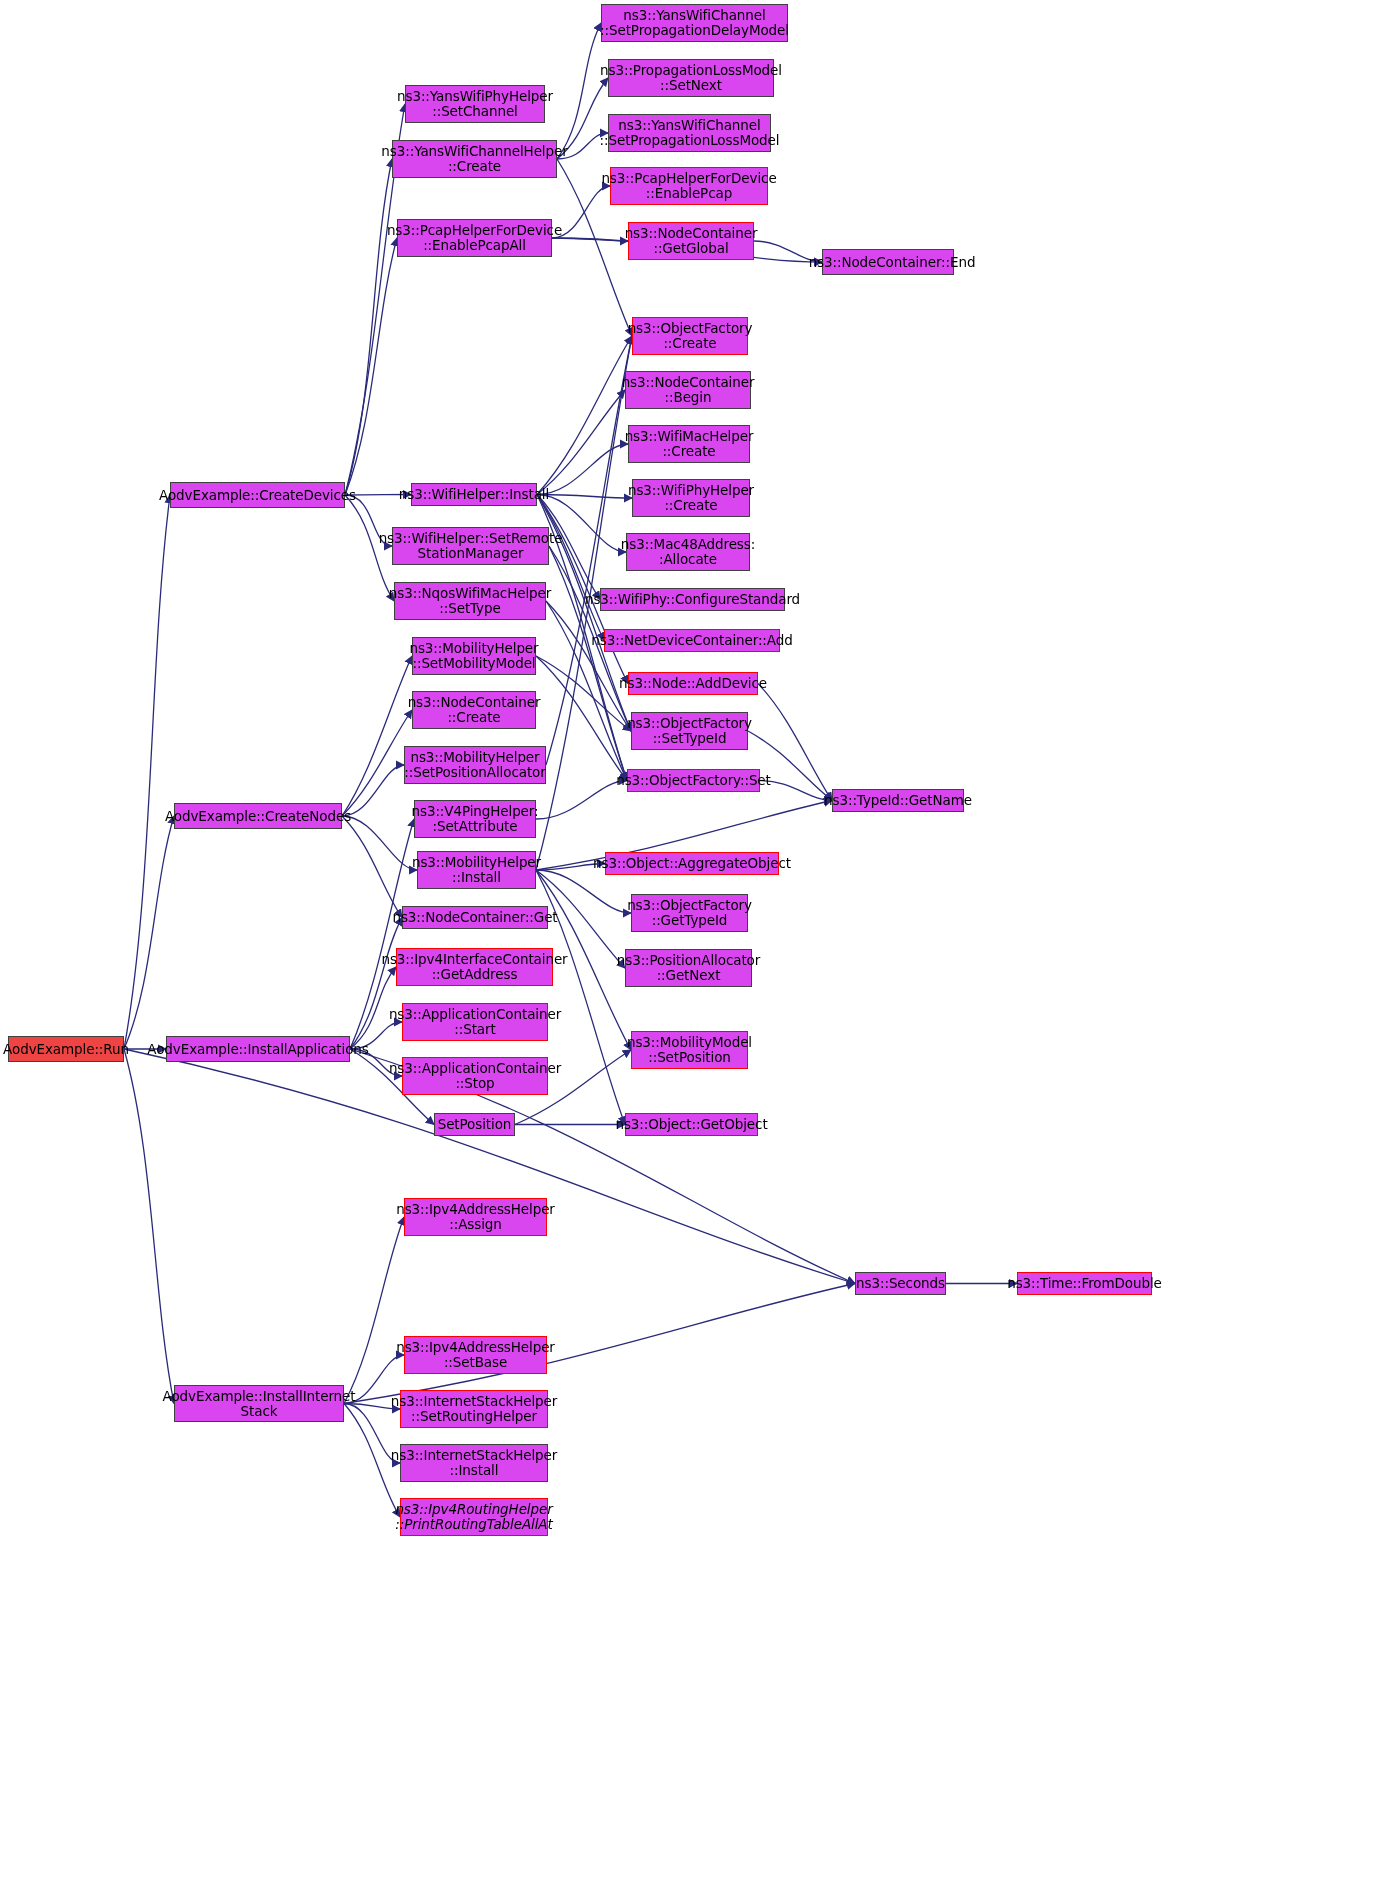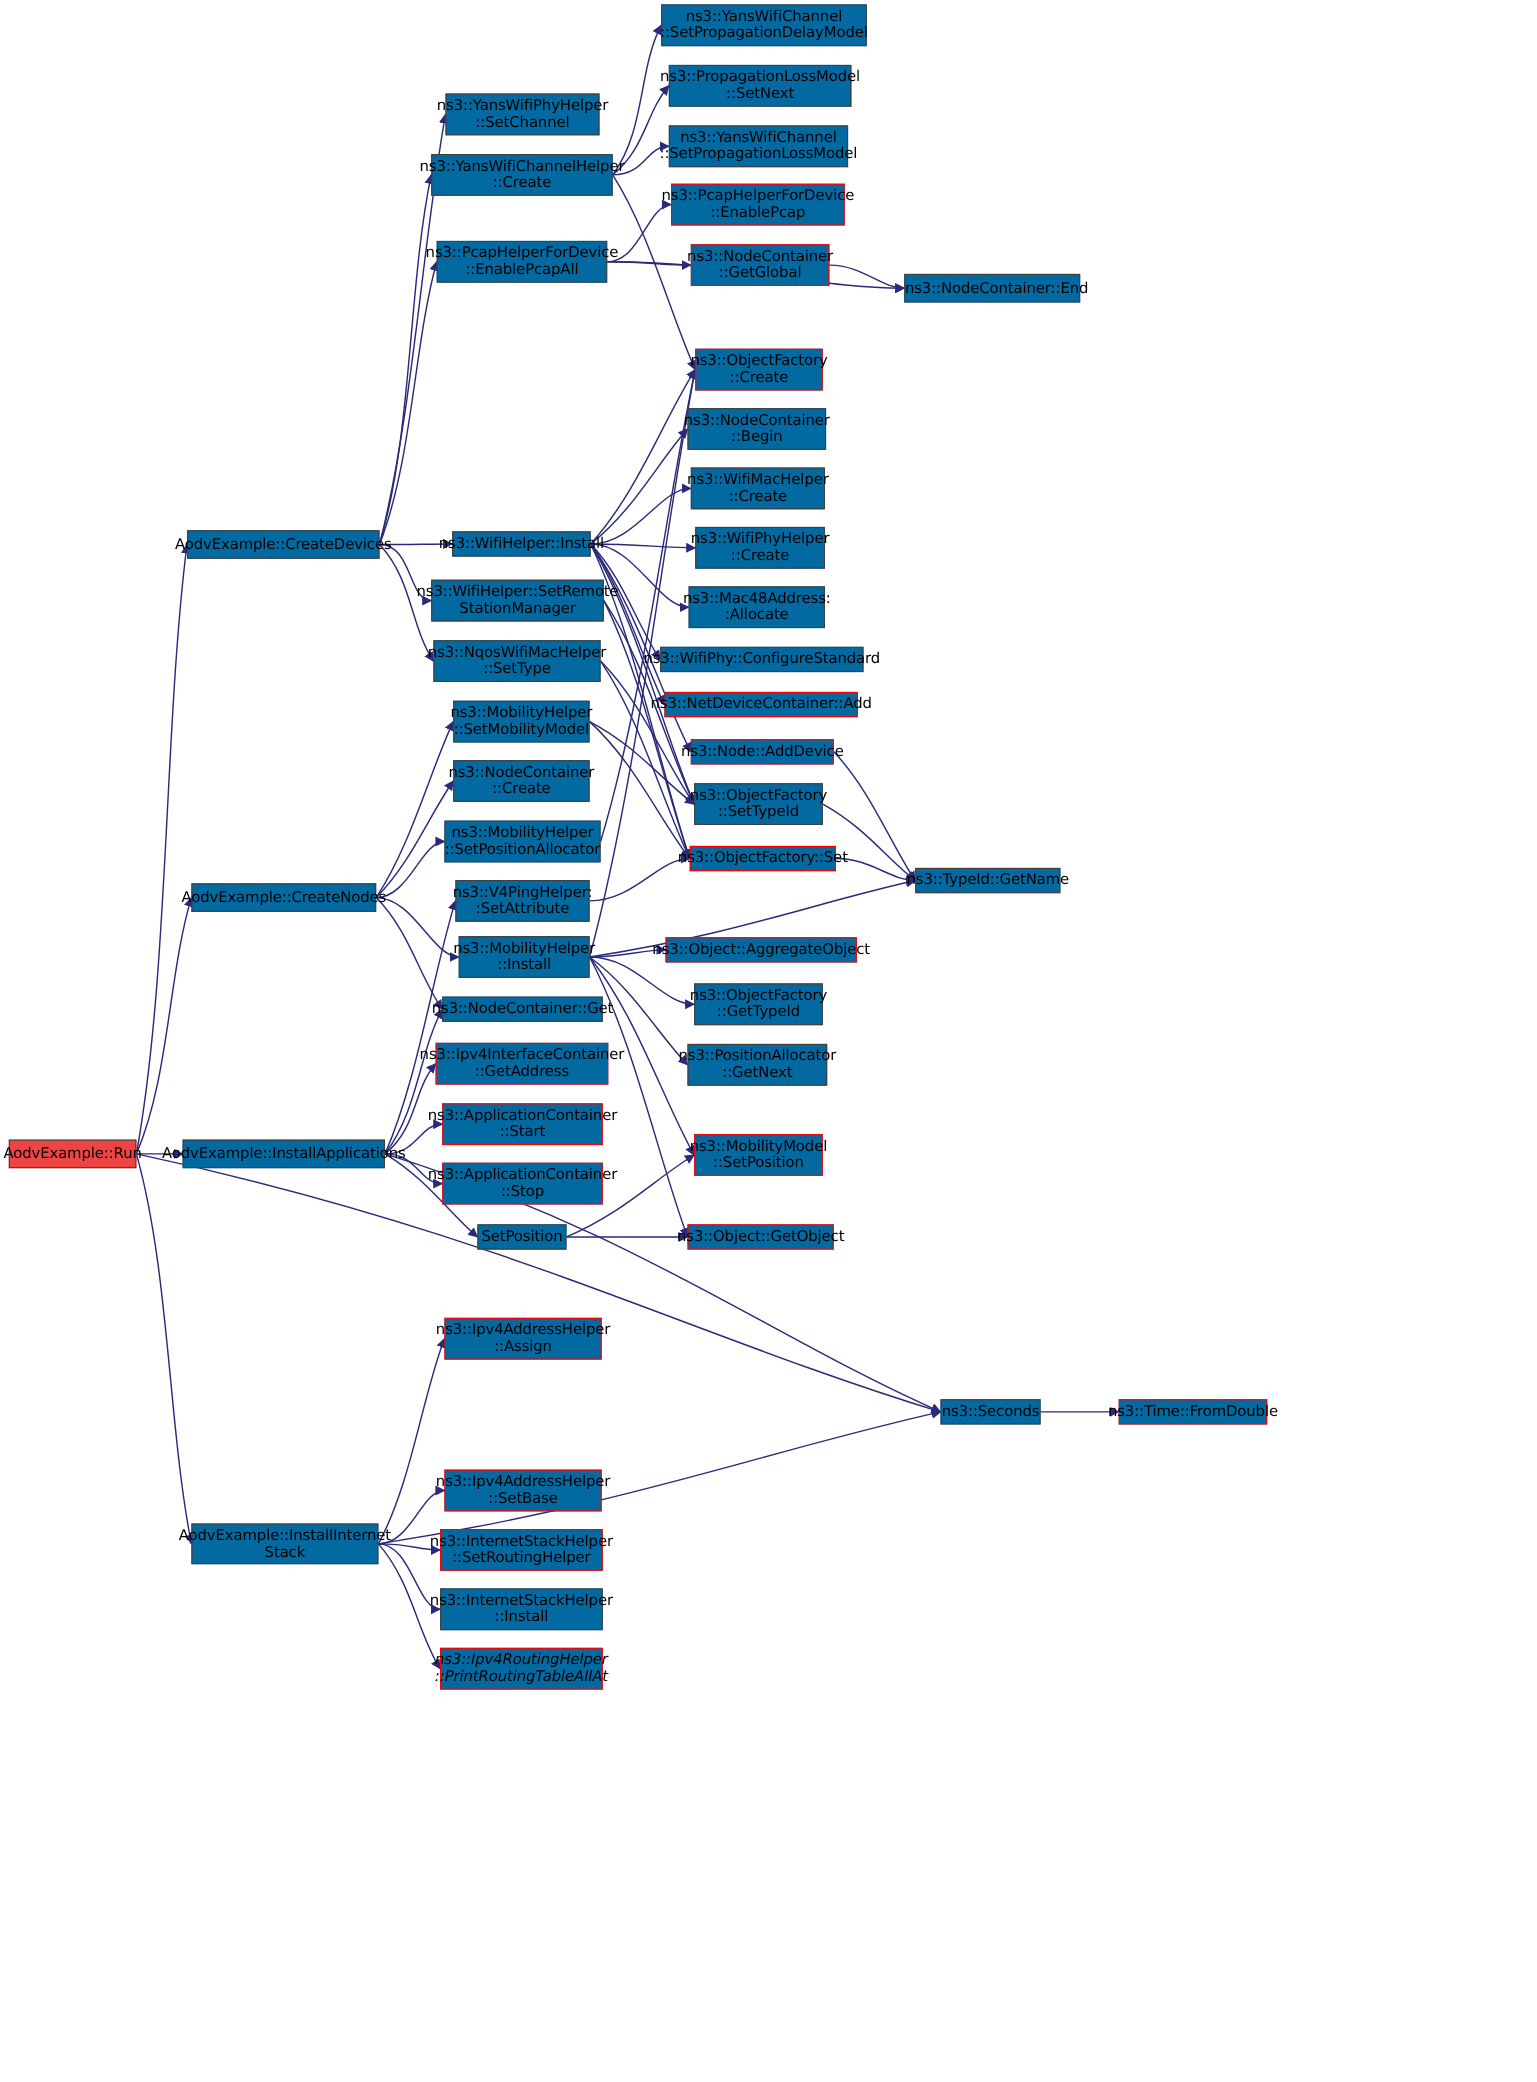--- a/index.html
+++ b/index.html
@@ -7,21 +7,21 @@
     position:relative;
     width:1397px;height:1893px;
     background:#ffffff;
     font-family:"DejaVu Sans","Liberation Sans",sans-serif;
     overflow:hidden;
   }
   svg#edges{position:absolute;left:0;top:0;width:1397px;height:1893px;}
   .node{
     position:absolute;
     box-sizing:border-box;
-    background:#0369a1;
+    background:#d946ef;
     border:1px solid #404040;
     display:flex;
     align-items:center;
     justify-content:center;
     text-align:center;
     font-size:13.5px;
     line-height:15px;
     color:#000000;
     letter-spacing:-0.1px;
     white-space:pre-line;
@@ -128,21 +128,21 @@
       <div class="node" style="left: 601px; top: 4px; width: 187px; height: 38px;">ns3::YansWifiChannel
 ::SetPropagationDelayModel</div>
       <div class="node" style="left: 608px; top: 59px; width: 166px; height: 38px;">ns3::PropagationLossModel
 ::SetNext</div>
       <div class="node" style="left: 608px; top: 114px; width: 163px; height: 38px;">ns3::YansWifiChannel
 ::SetPropagationLossModel</div>
       <div class="node red" style="left: 610px; top: 167px; width: 158px; height: 38px;">ns3::PcapHelperForDevice
 ::EnablePcap</div>
       <div class="node red" style="left: 628px; top: 222px; width: 126px; height: 38px;">ns3::NodeContainer
 ::GetGlobal</div>
-      <div class="node" style="left: 822px; top: 249px; width: 160px; height: 26px; padding-left: 11px;">ns3::NodeContainer::End</div>
+      <div class="node" style="left: 822px; top: 249px; width: 132px; height: 26px; padding-left: 11px;">ns3::NodeContainer::End</div>
       <div class="node red" style="left: 632px; top: 317px; width: 116px; height: 38px;">ns3::ObjectFactory
 ::Create</div>
       <div class="node" style="left: 625px; top: 371px; width: 126px; height: 38px;">ns3::NodeContainer
 ::Begin</div>
       <div class="node" style="left: 628px; top: 425px; width: 122px; height: 38px;">ns3::WifiMacHelper
 ::Create</div>
       <div class="node" style="left: 632px; top: 479px; width: 118px; height: 38px;">ns3::WifiPhyHelper
 ::Create</div>
       <div class="node" style="left: 626px; top: 533px; width: 124px; height: 38px;">ns3::Mac48Address:
 :Allocate</div>

